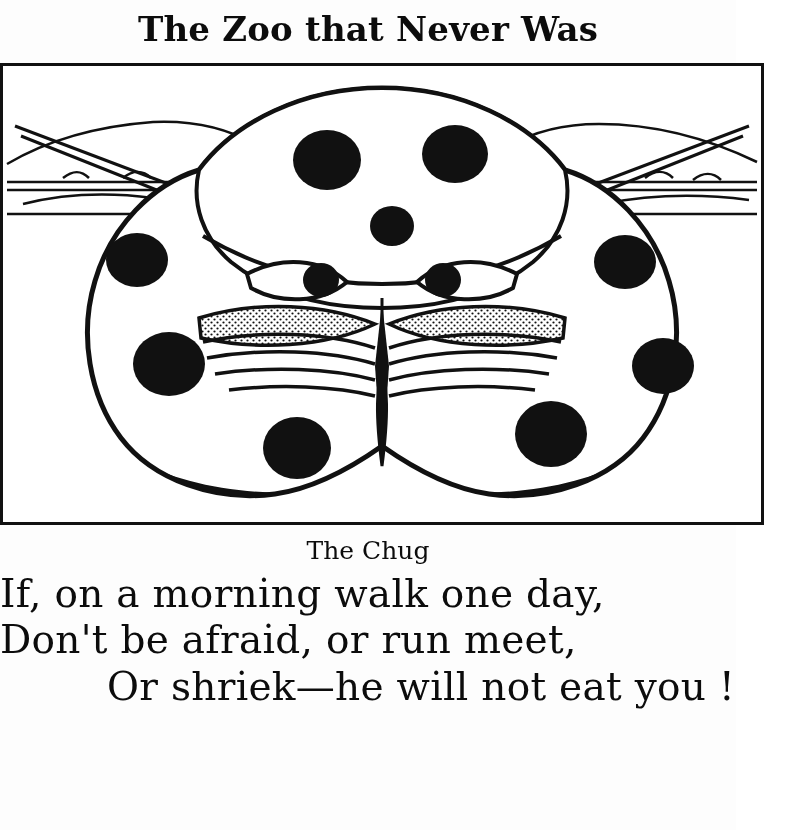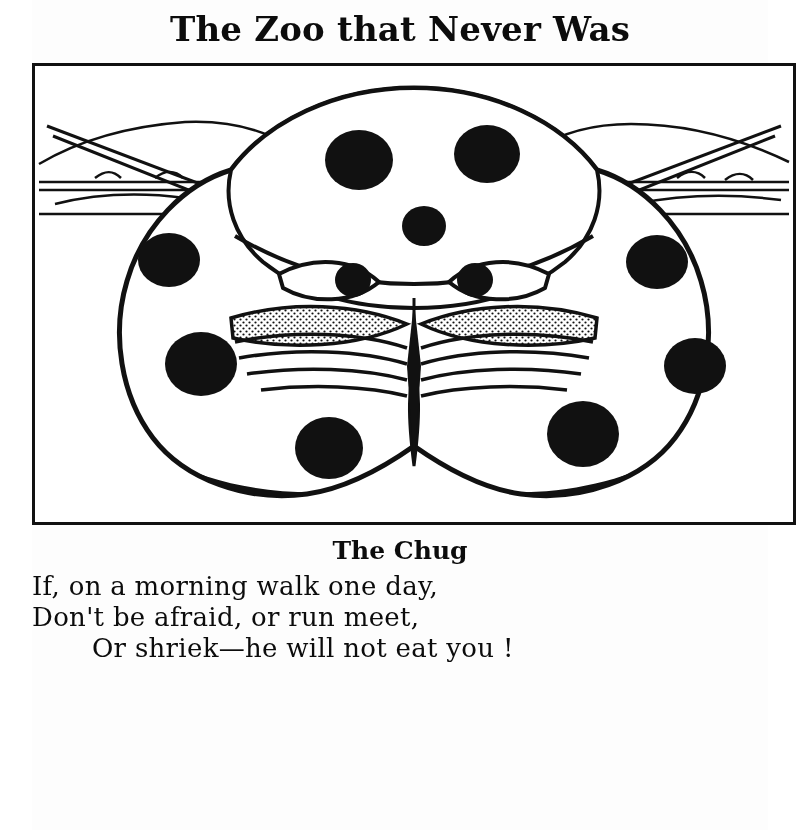--- a/index.html
+++ b/index.html
@@ -12,21 +12,20 @@
     height: 830px;
     overflow: hidden;
     font-family: "Liberation Serif", serif;
     color: #111111;
   }
   .page {
     position: relative;
     width: 736px;
     height: 830px;
     background: #fdfdfd;
-    margin-left: 32px;
   }
   .headline {
     text-align: center;
     font-family: "DejaVu Serif", serif;
     font-weight: bold;
     font-size: 34px;
     letter-spacing: 0.2px;
     line-height: 1;
     padding-top: 12px;
     color: #0c0c0c;
@@ -42,41 +41,41 @@
     overflow: hidden;
   }
   .illustration-frame svg {
     display: block;
     width: 100%;
     height: 100%;
   }
   .caption {
     text-align: center;
     font-family: "DejaVu Serif", serif;
-    font-weight: bold;
+    font-weight: normal;
     font-size: 25px;
     margin-top: 11px;
     color: #0c0c0c;
   }
   .poem {
     margin: 6px auto 0 auto;
     width: 782px;
     font-family: "DejaVu Serif", serif;
-    font-size: 26px;
+    font-size: 39px;
     line-height: 1.19;
     color: #0c0c0c;
     letter-spacing: 0.3px;
   }
   .poem .line {
     white-space: pre;
     display: block;
   }
   .poem .line.indent1 { padding-left: 56px; }
   .poem .line.indent2 { padding-left: 118px; }
-  .poem .line.indent3 { padding-left: 60px; }
+  .poem .line.indent3 { padding-left: 60px; text-align: center; }
 </style>
 </head>
 <body>
 
 <div class="page">
 
   <div class="headline">The Zoo that Never Was</div>
 
   <div class="illustration-frame">
     <svg viewBox="0 0 758 456" preserveAspectRatio="none">

